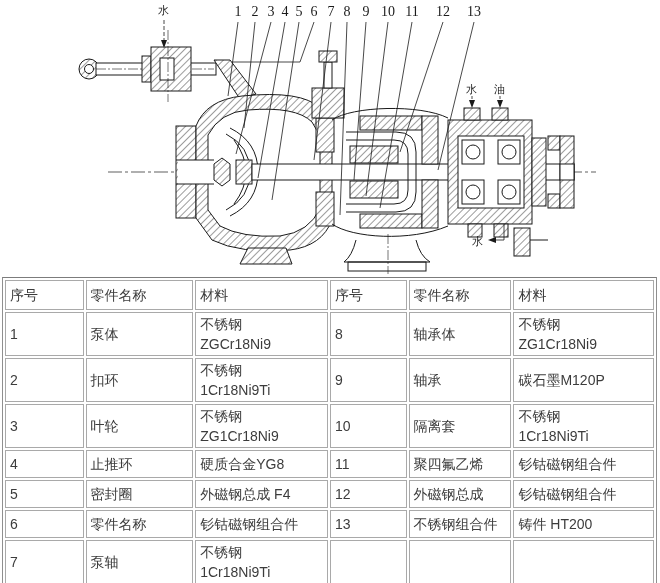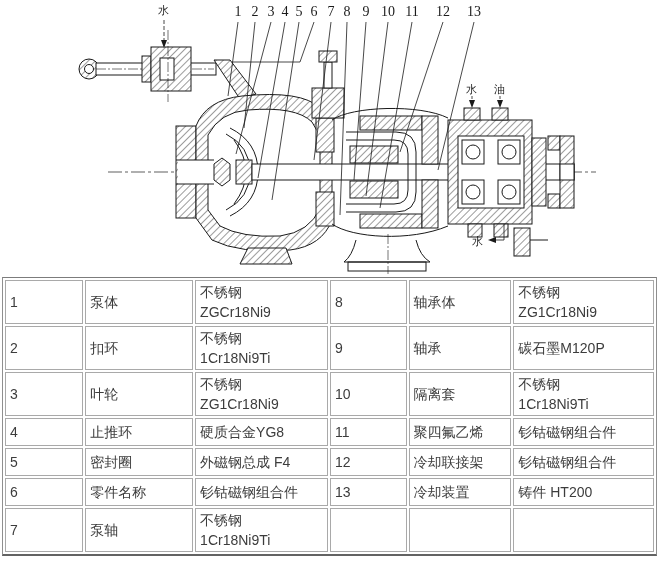--- a/index.html
+++ b/index.html
@@ -193,20 +193,28 @@
   <table class="parts">
     <colgroup>
       <col style="width:80px">
         <col style="width:110px">
         <col style="width:134px">
       <col style="width:78px">
         <col style="width:105px">
         <col style="width:142px">
     </colgroup>
     <tbody id="parts-body">
+        <tr class="hdr">
+          <td>序号</td>
+          <td>零件名称</td>
+          <td>材料</td>
+          <td>序号</td>
+          <td>零件名称</td>
+          <td>材料</td>
+        </tr>
         <tr>
           <td>1</td>
           <td>泵体</td>
           <td>不锈钢
 ZGCr18Ni9</td>
           <td>8</td>
           <td>轴承体</td>
           <td>不锈钢
 ZG1Cr18Ni9</td>
         </tr>
@@ -235,29 +243,29 @@
           <td>硬质合金YG8</td>
           <td>11</td>
           <td>聚四氟乙烯</td>
           <td>钐钴磁钢组合件</td>
         </tr>
         <tr class="single">
           <td>5</td>
           <td>密封圈</td>
           <td>外磁钢总成 F4</td>
           <td>12</td>
-          <td>冷却联接架</td>
+          <td>外磁钢总成</td>
           <td>钐钴磁钢组合件</td>
         </tr>
         <tr class="single">
           <td>6</td>
           <td>零件名称</td>
           <td>钐钴磁钢组合件</td>
           <td>13</td>
-          <td>冷却装置</td>
+          <td>不锈钢组合件</td>
           <td>铸件 HT200</td>
         </tr>
         <tr>
           <td>7</td>
           <td>泵轴</td>
           <td>不锈钢
 1Cr18Ni9Ti</td>
           <td></td>
           <td></td>
           <td></td>

